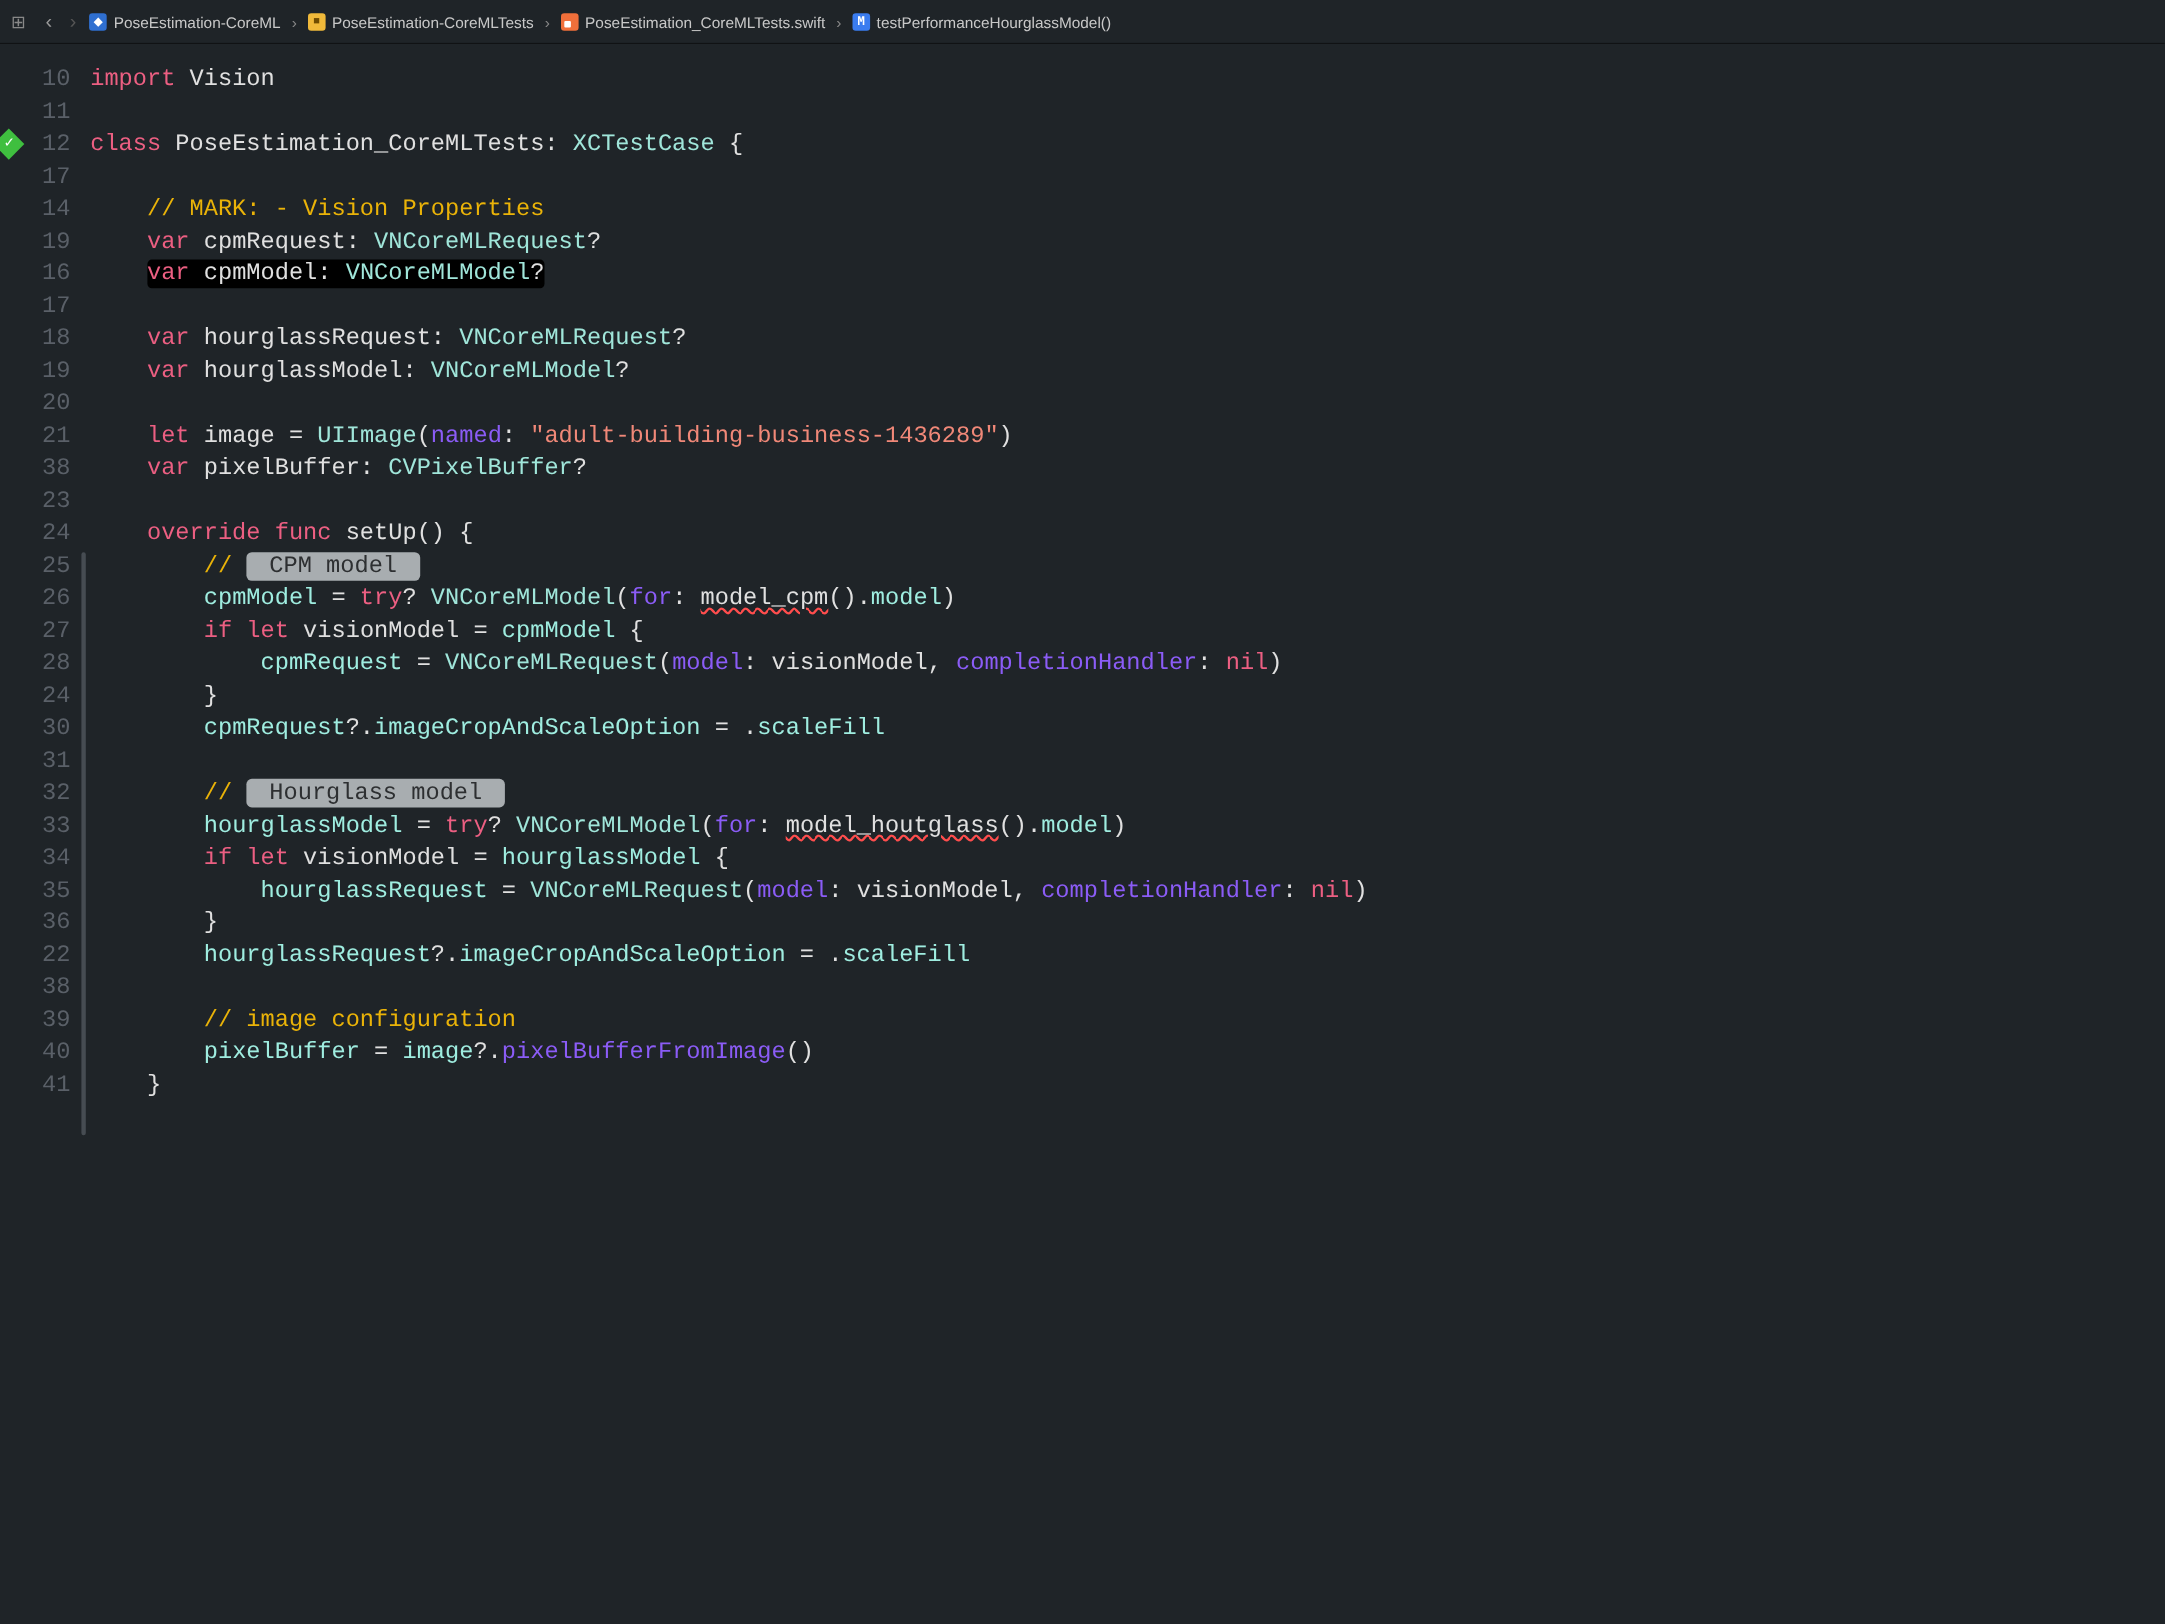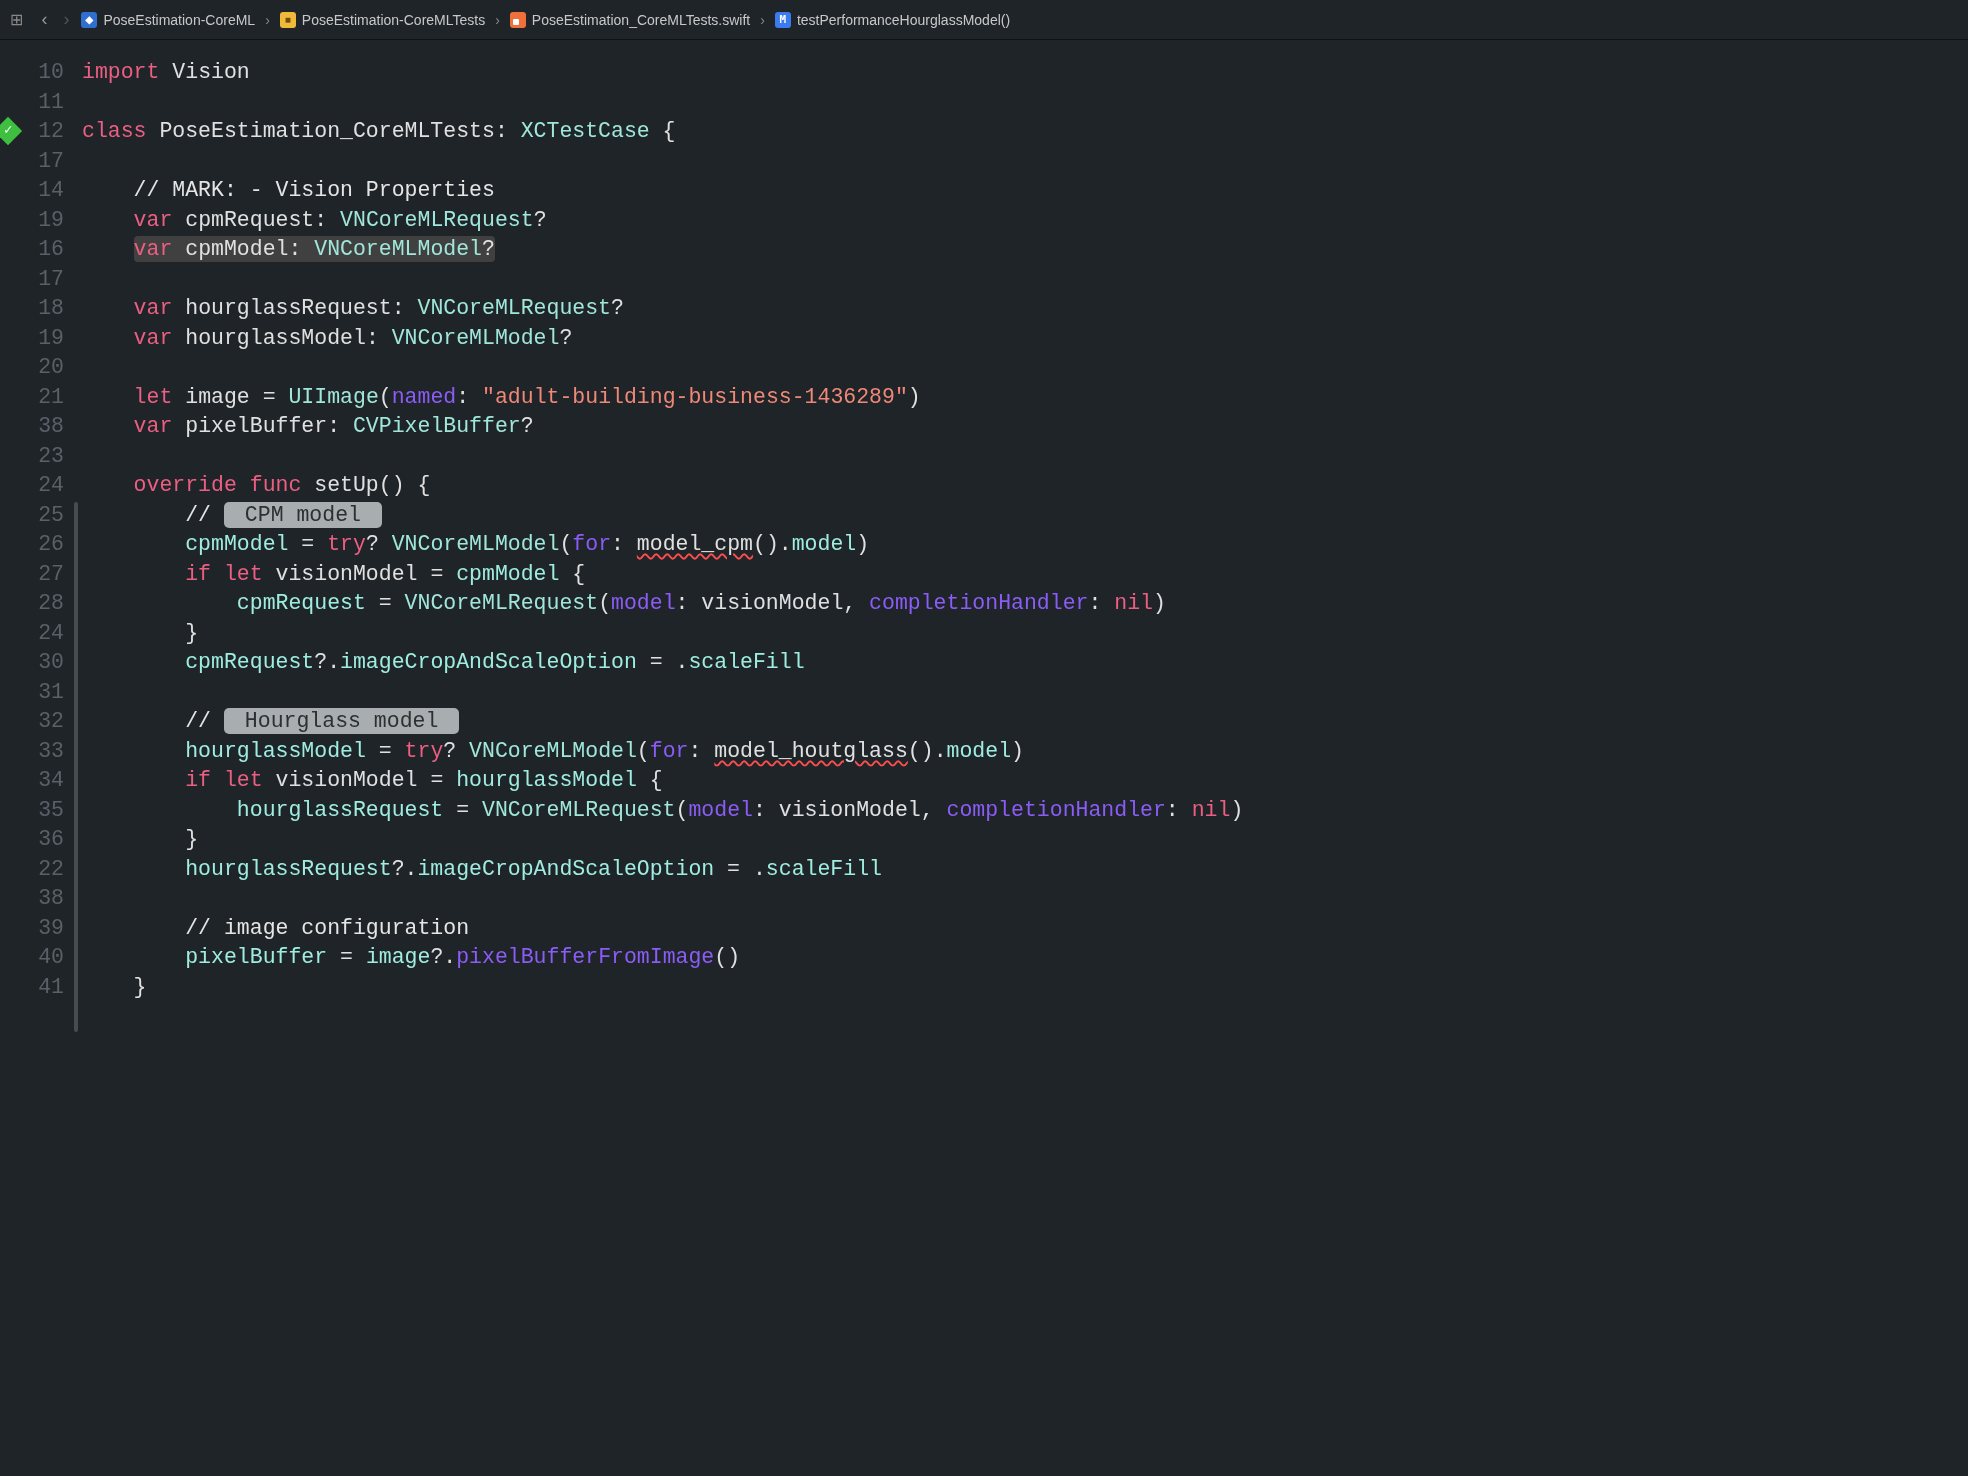--- a/index.html
+++ b/index.html
@@ -55,29 +55,29 @@
     flex: 1;
     padding-top: 18px;
     white-space: pre;
     position: relative;
   }
   .code .row { height: 29.5px; }
   
   .kw-pink { color: #ec5f82; font-weight: 500;}
   .type { color: #a0e6da; }
   .str { color: #f08878; }
-  .cmt { color: #e5e5e5; }
+  .cmt { color: #eab308; }
   .ident { color: #e0e0e0; }
   .prop { color: #9fede0; }
   .method { color: #8b5cf6; }
   .punc { color: #e0e0e0; }
   .nil { color: #ec5f82; }
   
   .sel {
-    background: #404040;
+    background: #000000;
     border-radius: 4px;
     padding: 1px 0;
     text-align: right;
   }
   .tag {
     background: #a8adb0;
     color: #2d2f31;
     border-radius: 5px;
     padding: 1px 8px;
     font-family: Liberation Mono, monospace;

